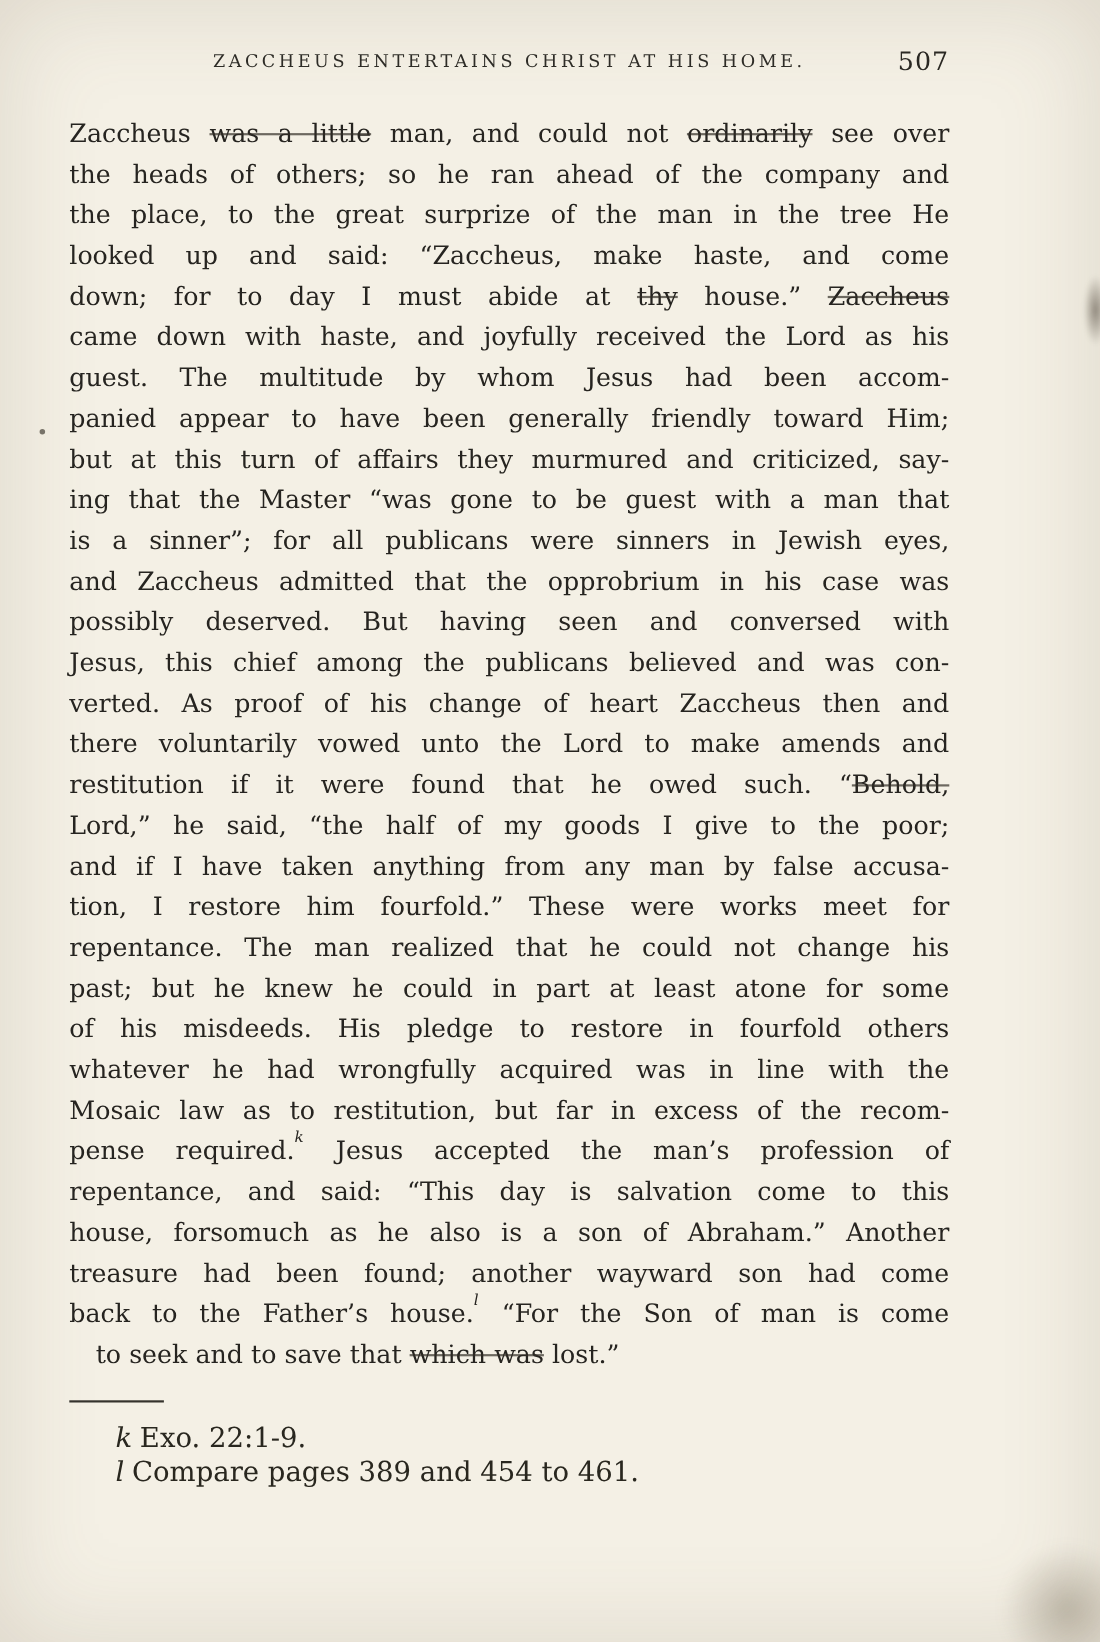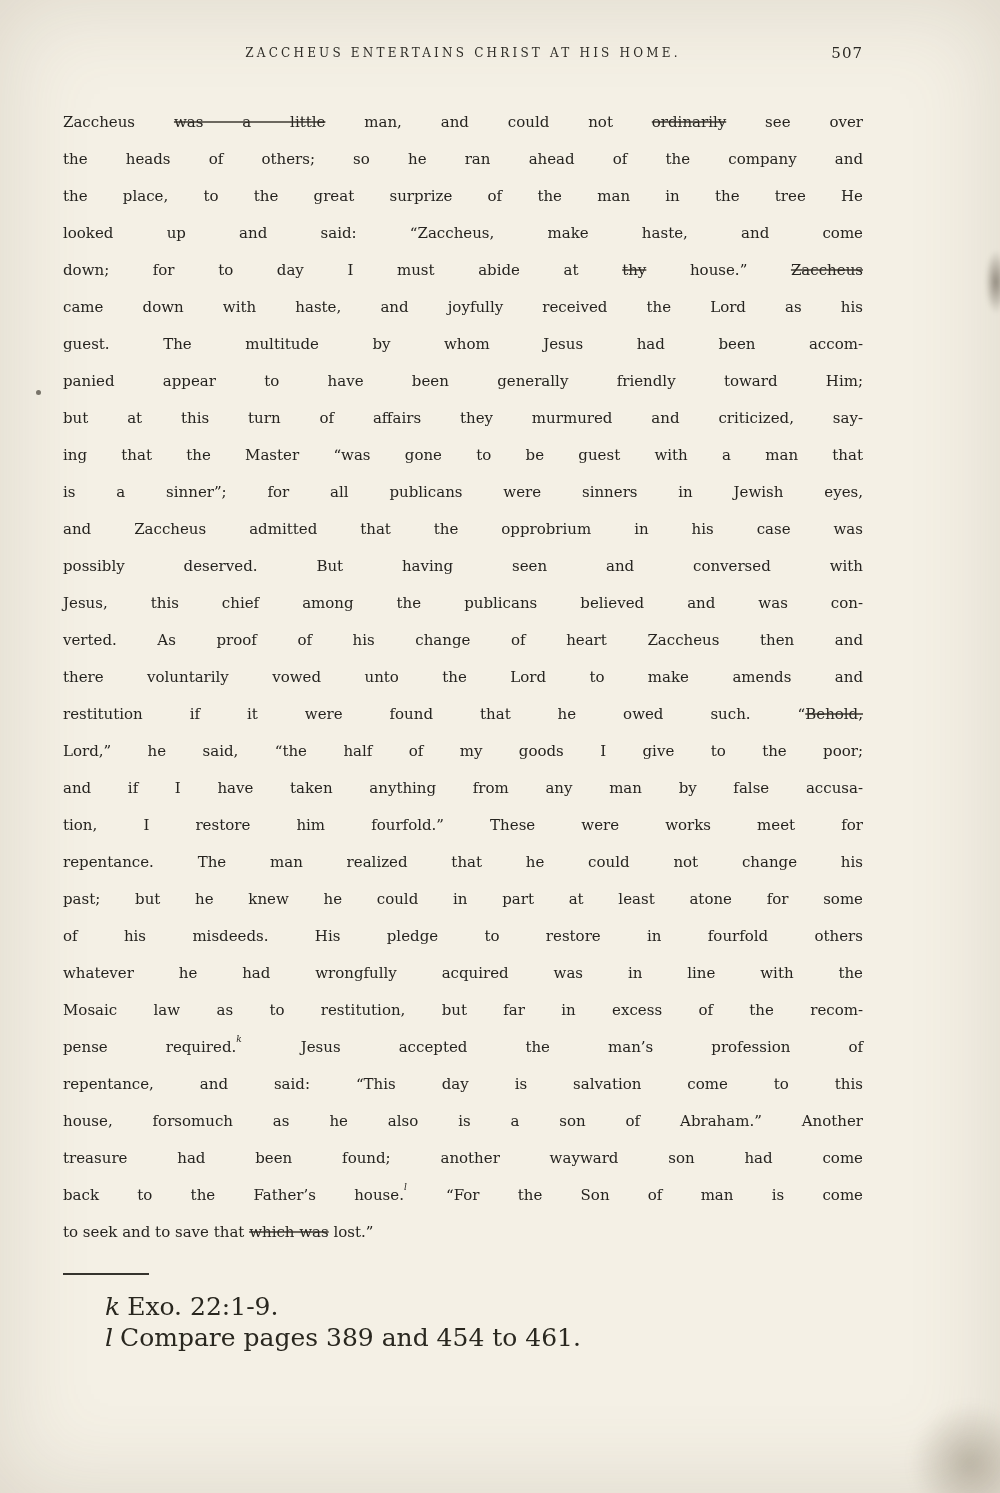--- a/index.html
+++ b/index.html
@@ -15,34 +15,34 @@
     color:var(--ink);
     font-family:"DejaVu Serif","Liberation Serif",serif;
     box-shadow: inset 0 0 90px rgba(115,100,75,.18);
     overflow:hidden;
   }
   .content { width:800px; }
 
   .page-header { position:relative; height:28px; margin-bottom:30px; }
   .running-title {
     text-align:center;
-    font-size:12px;
+    font-size:16px;
     letter-spacing:3.2px;
     color:#2e2c27;
     white-space:nowrap;
   }
   .page-number {
     position:absolute; right:0; top:-2px;
-    font-size:15px; letter-spacing:1px;
+    font-size:23px; letter-spacing:1px;
     color:#2a2823;
   }
 
-  .body-text { width:800px; font-size:15px; line-height:37px; }
+  .body-text { width:800px; font-size:23px; line-height:37px; }
   .line { text-align:justify; text-align-last:justify; }
-  .line.last { text-align-last:left; }
+  .line.last { text-align-last:left;margin-left:24px; }
 
   sup.fn-ref {
     font-style:italic;
     font-size:0.6em;
     position:relative; top:-0.5em;
     line-height:0;
     margin-right:1px;
   }
   .struck {
     text-decoration:line-through;

